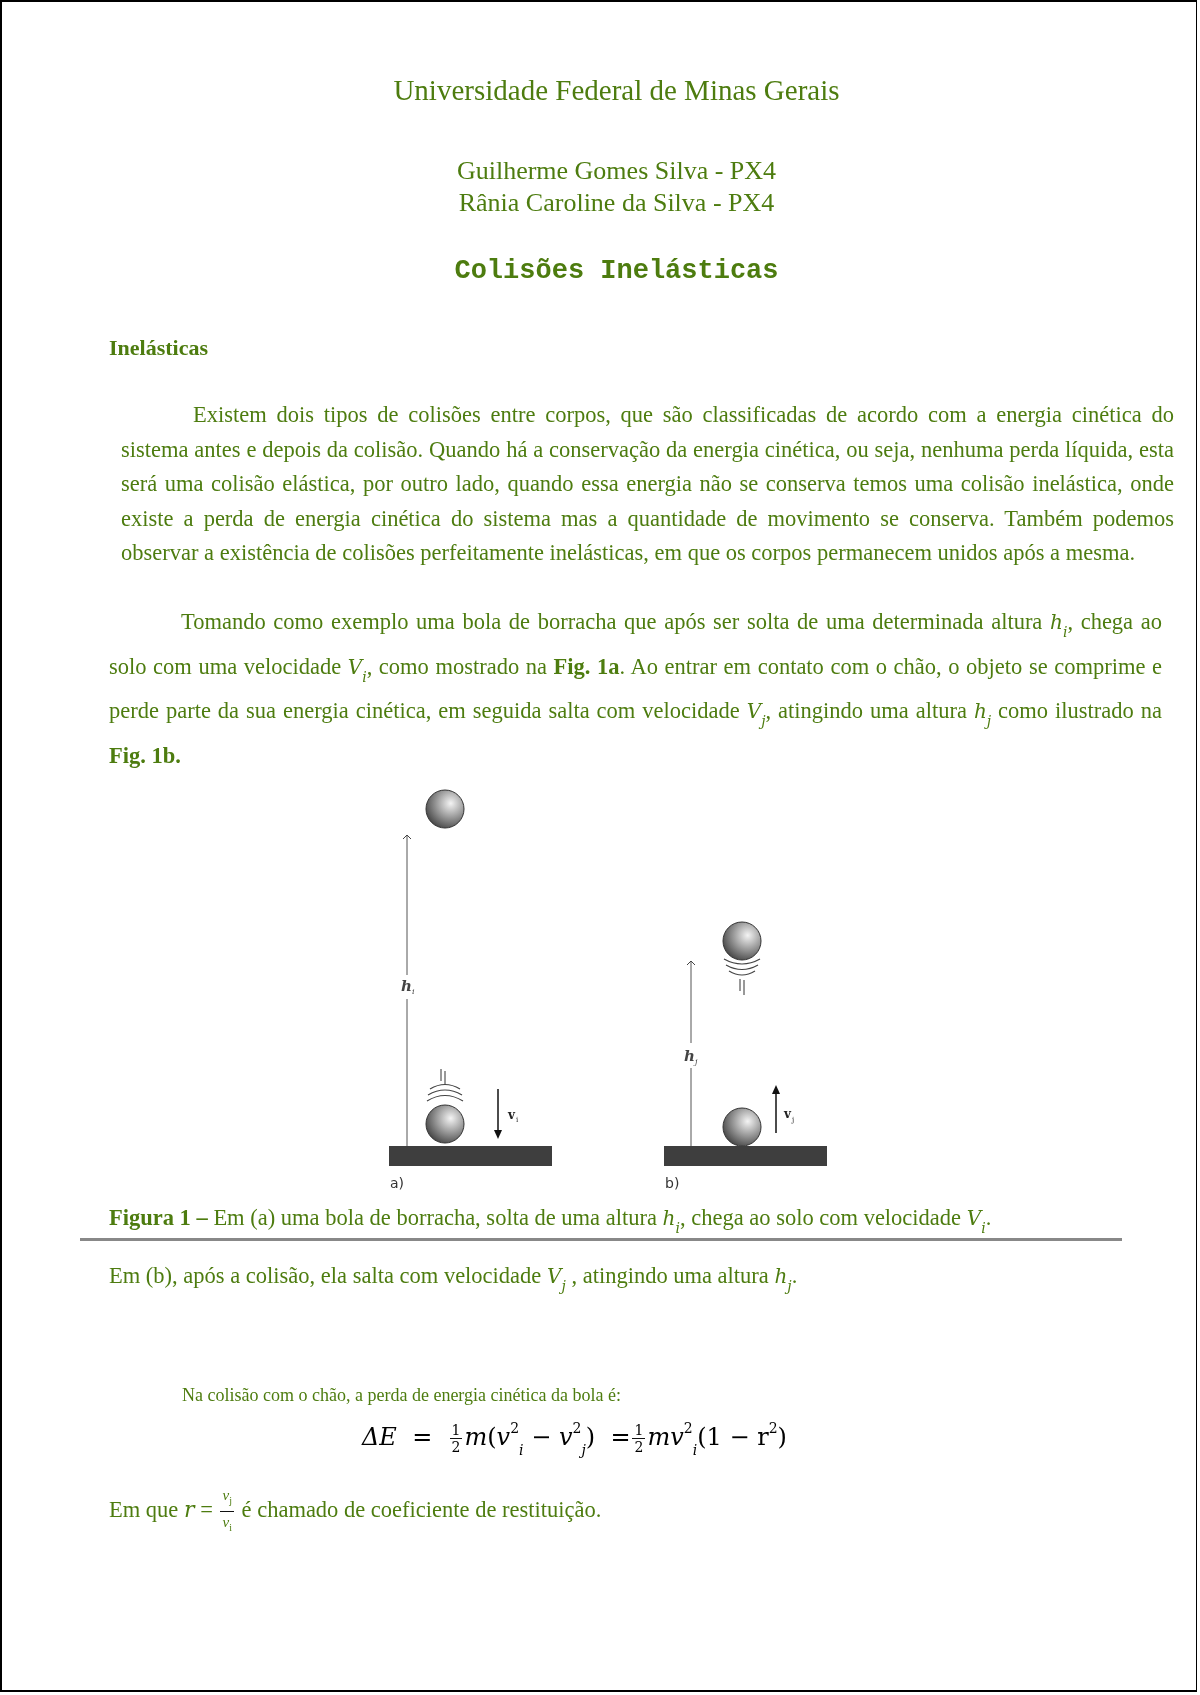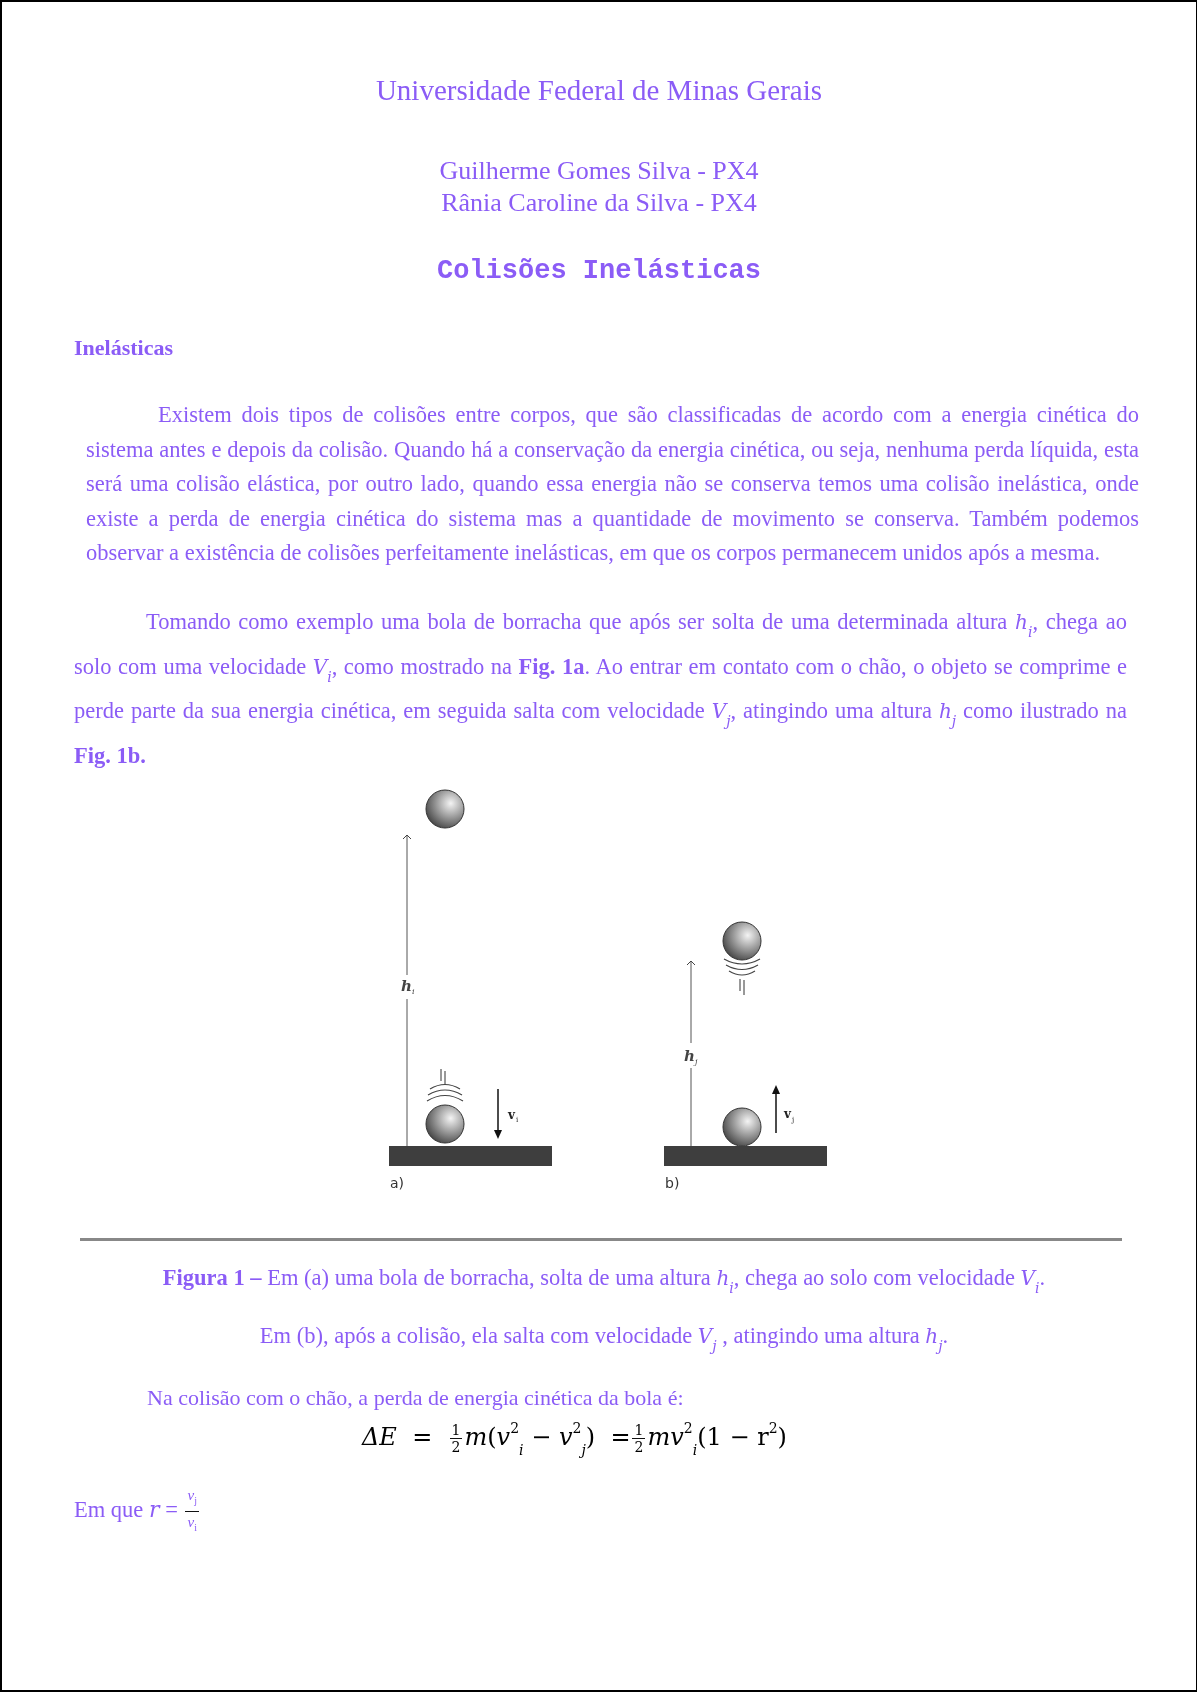--- a/index.html
+++ b/index.html
@@ -3,39 +3,39 @@
 <meta charset="utf-8">
 <style>
   html, body { margin: 0; padding: 0; background: #ffffff; }
   body { width: 1200px; height: 1695px; position: relative; overflow: hidden; }
   .page {
     position: absolute; left: 0; top: 0; width: 1197px; height: 1692px;
     border-left: 2px solid #000; border-top: 2px solid #000;
     border-right: 1px solid #000; border-bottom: 2px solid #000;
     box-sizing: border-box; background: #fff;
   }
-  .serif { font-family: "Liberation Serif", "DejaVu Serif", serif; color: #8b5cf6; }
+  .serif { font-family: "Liberation Serif", "DejaVu Serif", serif; color: #4d7c0f; padding-left: 35px; }
   .abs { position: absolute; }
   .center { left: 0; right: 0; text-align: center; }
   .uni { top: 72px; font-size: 29px; }
   .author { font-size: 26px; }
   .author1 { top: 154px; }
   .author2 { top: 186px; }
   .title { top: 254px; font-size: 27px; font-weight: bold; font-family: Liberation Mono, monospace; }
   .section { left: 72px; top: 333px; font-size: 22px; font-weight: bold; }
   .para { left: 72px; width: 1053px; font-size: 22.5px; line-height: 34.5px; text-align: justify; }
   .p1 { top: 396px; margin-left: 12px; }
   .p2 { top: 603px; }
   .indent { display: inline-block; width: 72px; }
   .mi { font-style: italic; font-family: "DejaVu Serif", serif; font-size: 20px; }
   sub.s { font-style: italic; font-size: 14px; vertical-align: -8px; font-family: "DejaVu Serif", serif; }
   .figure { left: 350px; top: 775px; width: 500px; height: 430px; }
   .rule { left: 78px; top: 1236px; width: 1042px; height: 3px; background: #888; }
-  .caption { left: 72px; top: 1252px; width: 1060px; font-size: 22.5px; line-height: 48px; text-align: center; }
-  .p3 { left: 145px; top: 1383px; font-size: 22px; }
+  .caption { left: 72px; top: 1192px; width: 1060px; font-size: 22.5px; line-height: 48px; }
+  .p3 { left: 145px; top: 1383px; font-size: 18px; }
   .eq { left: 360px; top: 1418px; font-size: 24px; font-family: "DejaVu Serif", serif; }
   .frac { display: inline-block; vertical-align: middle; text-align: center; font-size: 14px; line-height: 16px; margin: 0 2px; }
   .frac .num { display: block; border-bottom: 1px solid #111; padding: 0 2px; }
   .frac .den { display: block; }
   .sup2 { font-size: 14px; vertical-align: 12px; }
   .subi { font-size: 14px; vertical-align: -10px; font-style: italic; }
   .p4 { left: 72px; top: 1483px; font-size: 22.5px; }
   .p5 { top: 1547px; }
   .bold { font-weight: bold; }
 </style>
@@ -119,17 +119,17 @@
   <div class="abs serif p3">Na colisão com o chão, a perda de energia cinética da bola é:</div>
 
   <div class="abs eq">
     <span class="mi" style="font-size:24px">ΔE</span>&nbsp;&nbsp;<span>=</span>&nbsp;
     <span class="frac"><span class="num">1</span><span class="den">2</span></span><i>m</i>(<i>v</i><span class="sup2">2</span><span class="subi">i</span> <span>−</span> <i>v</i><span class="sup2">2</span><span class="subi">j</span>)&nbsp;
     <span>=</span><span class="frac"><span class="num">1</span><span class="den">2</span></span><i>mv</i><span class="sup2">2</span><span class="subi">i</span><span>(1 − r</span><span class="sup2">2</span><span>)</span>
   </div>
 
   <div class="abs serif p4">
     <span>Em que </span><i class="mi" style="font-size:22px">r</i> <span>=</span>
-    <span class="frac" style="font-size:15px;line-height:20px"><span class="num"><i>v</i><sub style="font-size:10px">j</sub></span><span class="den"><i>v</i><sub style="font-size:10px">i</sub></span></span>
+    <span class="frac" style="font-size:15px;line-height:20px"><span class="num"><i>v</i><sub style="font-size:10px">j</sub></span><span class="den"><i>v</i><sub style="font-size:10px">i</sub></span></span><span> é chamado de coeficiente de restituição.</span>
   </div>
 
 
 </div>
 
 </body></html>

